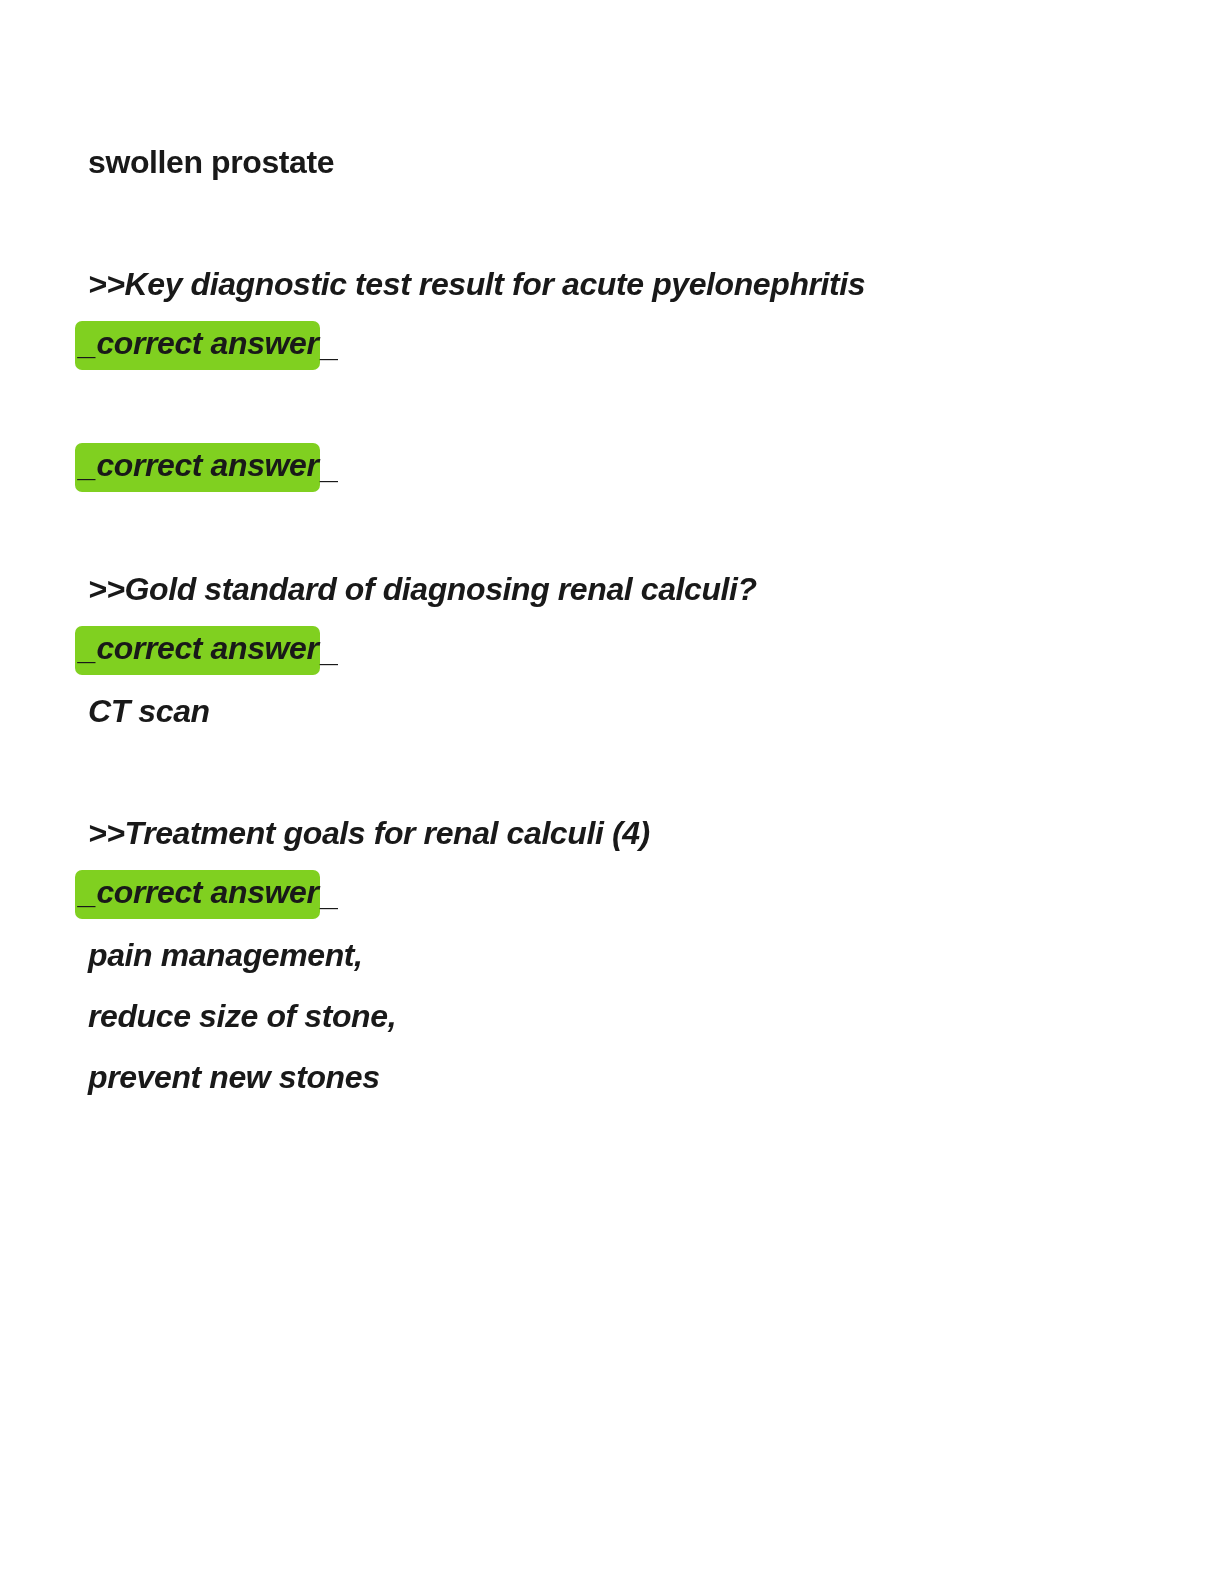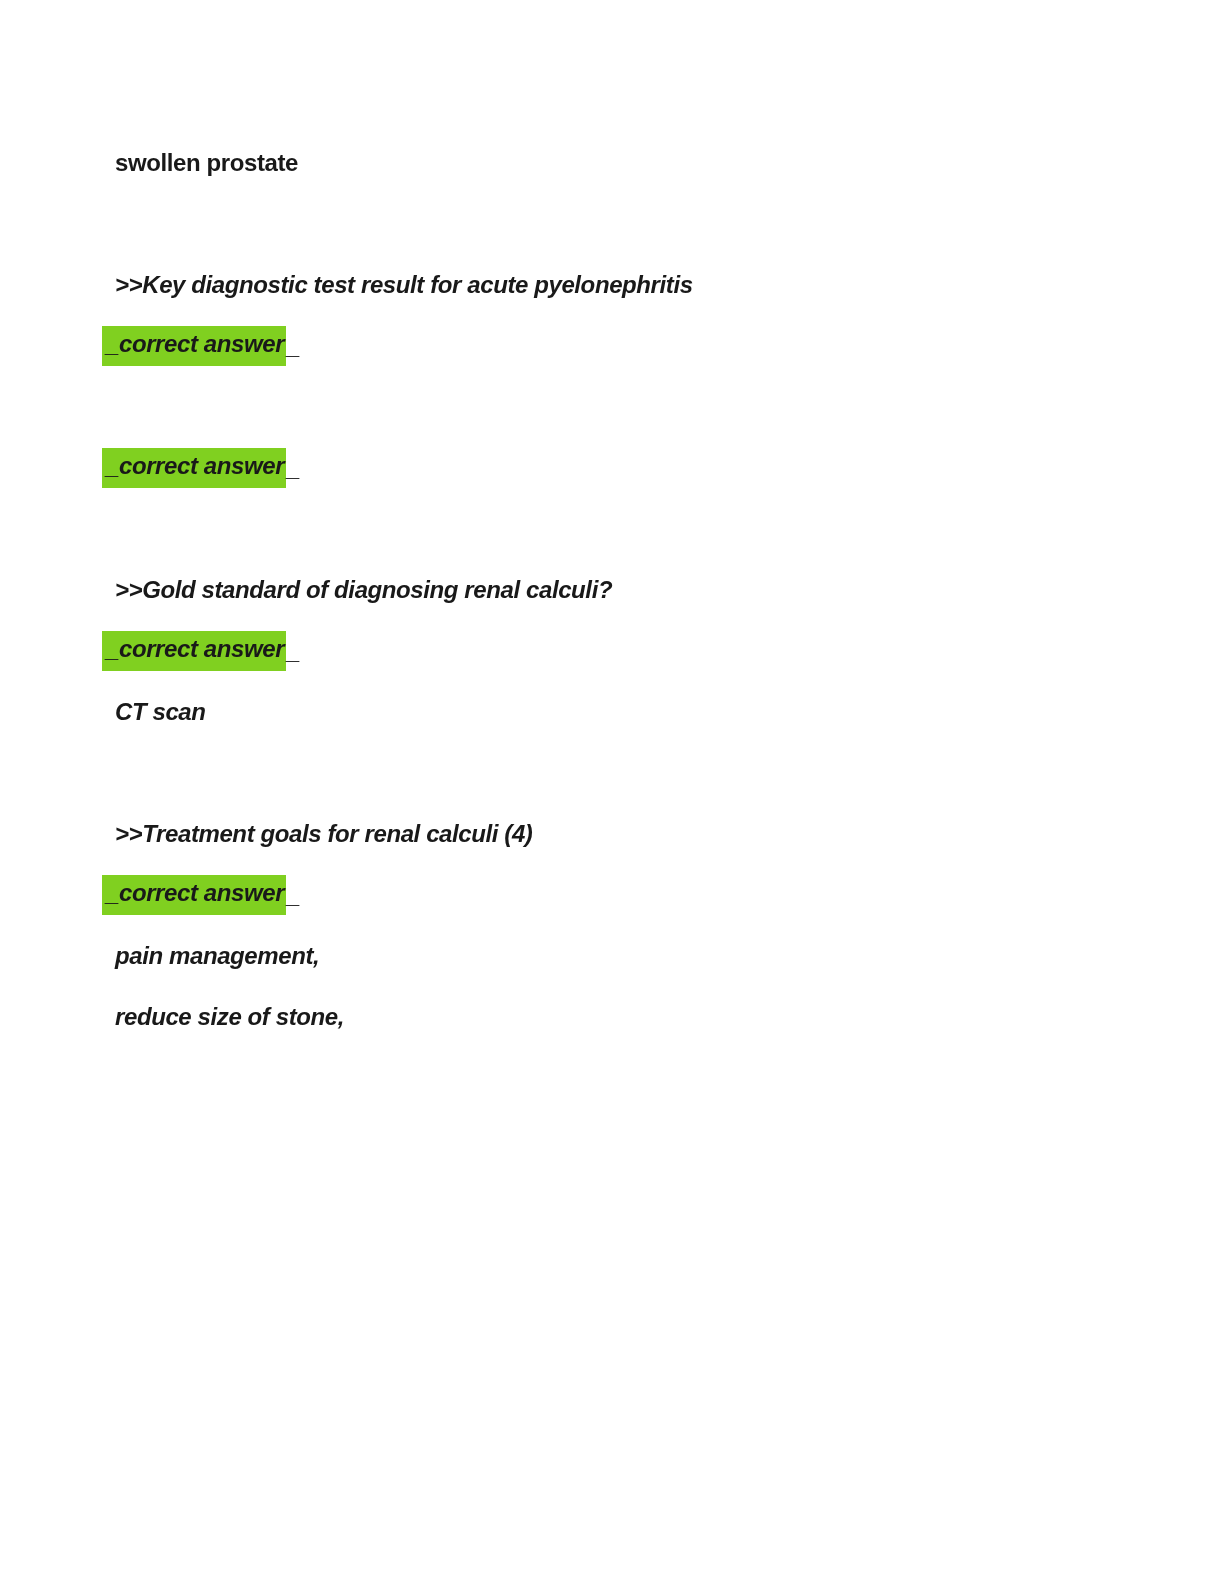--- a/index.html
+++ b/index.html
@@ -9,43 +9,44 @@
   body {
     width: 1225px;
     height: 1582px;
     background: var(--bg, #ffffff);
     overflow: hidden;
   }
   .page {
     box-sizing: border-box;
     width: 1225px;
     min-height: 1582px;
-    padding: 132px 60px 0 115px;
+    padding: 132px 60px 0 88px;
     font-family: "Liberation Sans", sans-serif;
     font-weight: 700;
-    font-size: 24px;
+    font-size: 32px;
     letter-spacing: -0.4px;
     color: var(--fg, #191919);
   }
   .line {
     height: 61px;
     display: flex;
     align-items: center;
     margin: 0;
     white-space: pre;
   }
   .qa-block {
     margin-top: 61px;
     font-style: italic;
   }
   .hl {
     background: var(--hl, #80d020);
     display: inline-block;
     padding: 4px 2px 8px 4px;
     margin-left: -13px;
+    border-radius: 7px;
   }
   .hl-tail {
     display: inline-block;
     padding-left: 1px;
   }
 </style>
 </head>
 <body>
 
 <main class="page">
@@ -61,15 +62,16 @@
       <div class="qa-block">
         <p class="line">&gt;&gt;Gold standard of diagnosing renal calculi?</p>
         <p class="line"><span class="hl">_correct answer</span><span class="hl-tail">_</span></p>
         <p class="line">CT scan</p>
       </div>
       <div class="qa-block">
         <p class="line">&gt;&gt;Treatment goals for renal calculi (4)</p>
         <p class="line"><span class="hl">_correct answer</span><span class="hl-tail">_</span></p>
         <p class="line">pain management,</p>
         <p class="line">reduce size of stone,</p>
+        <p class="line">prevent new stones</p>
       </div>
     </div>
 </main>
 
 </body></html>

